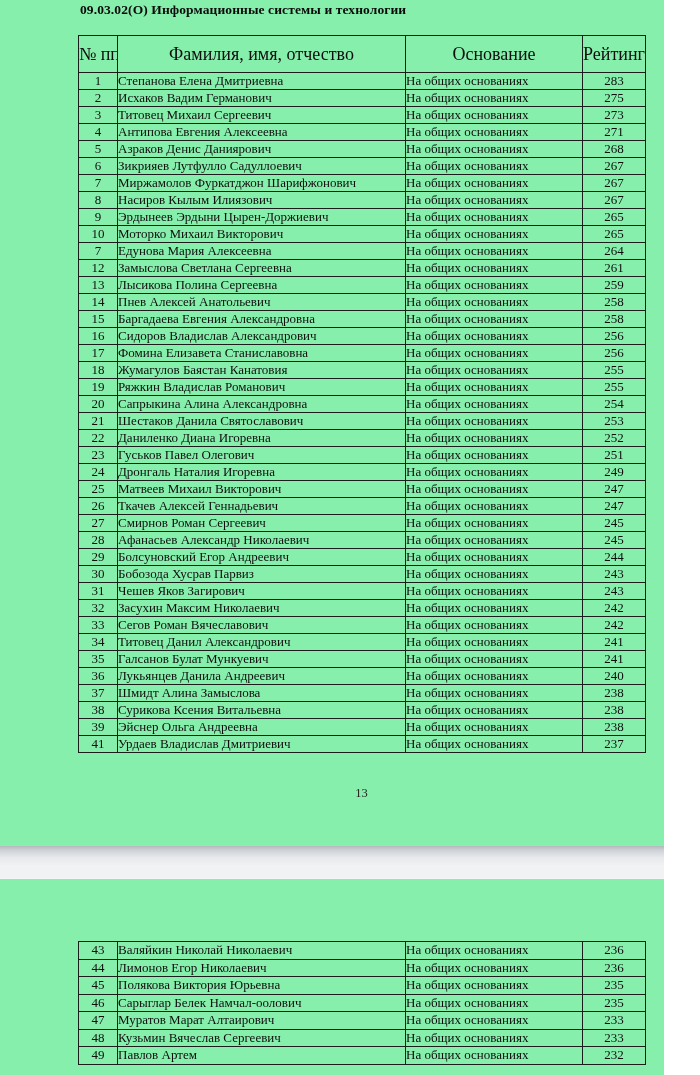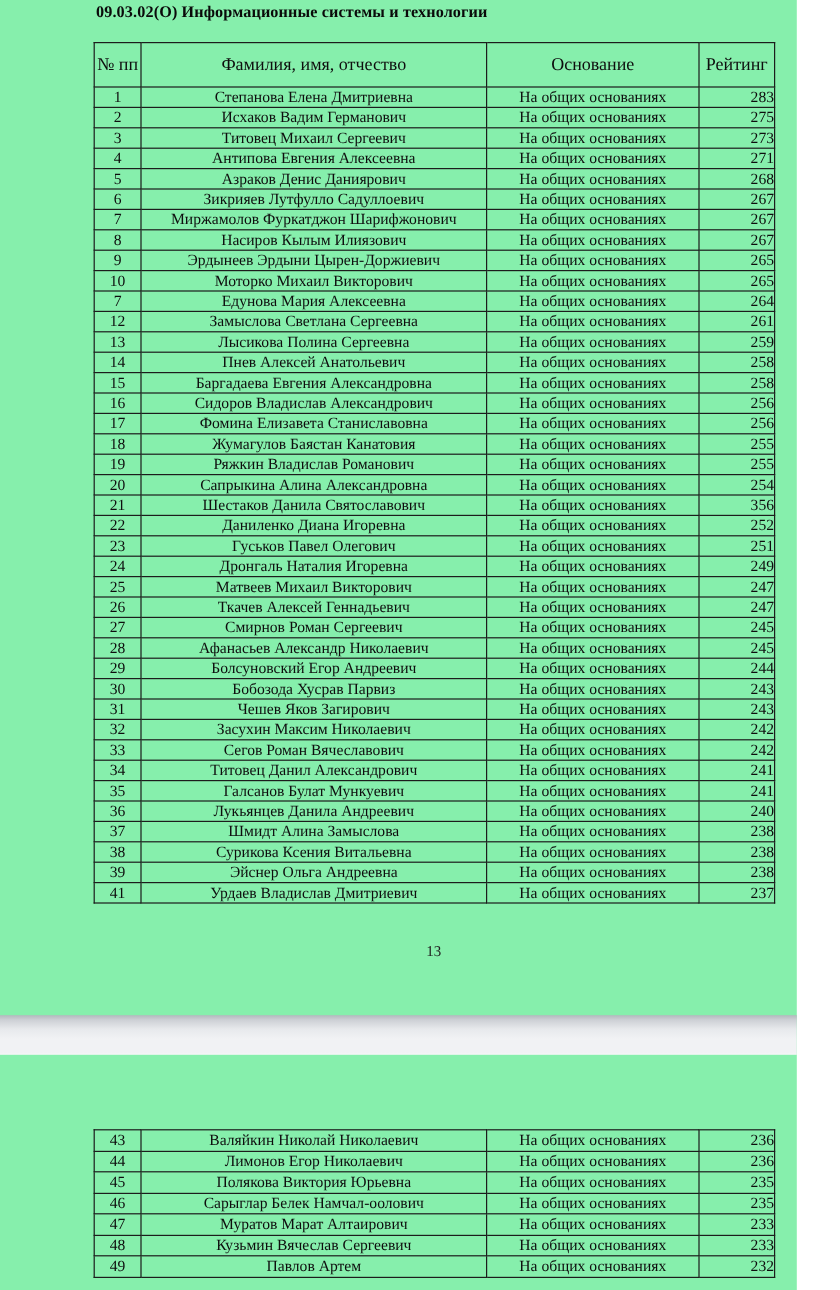--- a/index.html
+++ b/index.html
@@ -41,31 +41,31 @@
   table.rank-table th,
   table.rank-table td {
     border: 1px solid #1c1c1c;
     padding: 0;
     overflow: hidden;
     white-space: nowrap;
   }
   table.rank-table thead th {
     height: 36px;
     font-weight: normal;
-    font-size: 15px;
+    font-size: 18px;
     text-align: center;
     vertical-align: middle;
   }
   th.col-num { white-space: pre-line; line-height: 15px; }
   table.rank-table tbody tr { height: 17px; }
   table.table-2 tbody tr { height: 17.5px; }
   td.col-num    { text-align: center; }
-  td.col-name   { text-align: center; padding-left: 7px; }
-  td.col-basis  { text-align: center; }
-  td.col-rating { text-align: right; }
+  td.col-name   { text-align: left; padding-left: 7px; }
+  td.col-basis  { }
+  td.col-rating { text-align: center; }
   .page-number {
     position: absolute;
     left: 78px;
     top: 786px;
     width: 567px;
     text-align: center;
     font-size: 12.5px;
     color: #222;
   }
   .page-gap {
@@ -224,21 +224,21 @@
         <tr>
           <td class="col-num">20</td>
           <td class="col-name">Сапрыкина Алина Александровна</td>
           <td class="col-basis">На общих основаниях</td>
           <td class="col-rating">254</td>
         </tr>
         <tr>
           <td class="col-num">21</td>
           <td class="col-name">Шестаков Данила Святославович</td>
           <td class="col-basis">На общих основаниях</td>
-          <td class="col-rating">356</td>
+          <td class="col-rating">253</td>
         </tr>
         <tr>
           <td class="col-num">22</td>
           <td class="col-name">Даниленко Диана Игоревна</td>
           <td class="col-basis">На общих основаниях</td>
           <td class="col-rating">252</td>
         </tr>
         <tr>
           <td class="col-num">23</td>
           <td class="col-name">Гуськов Павел Олегович</td>

